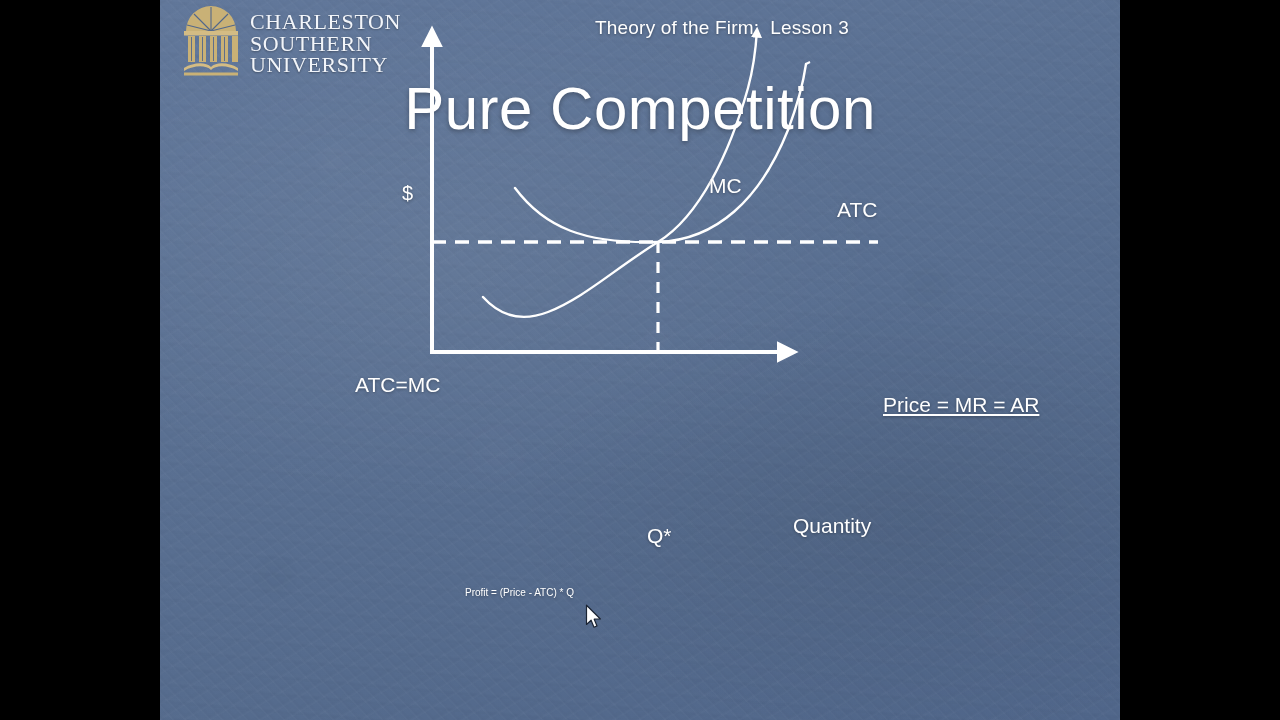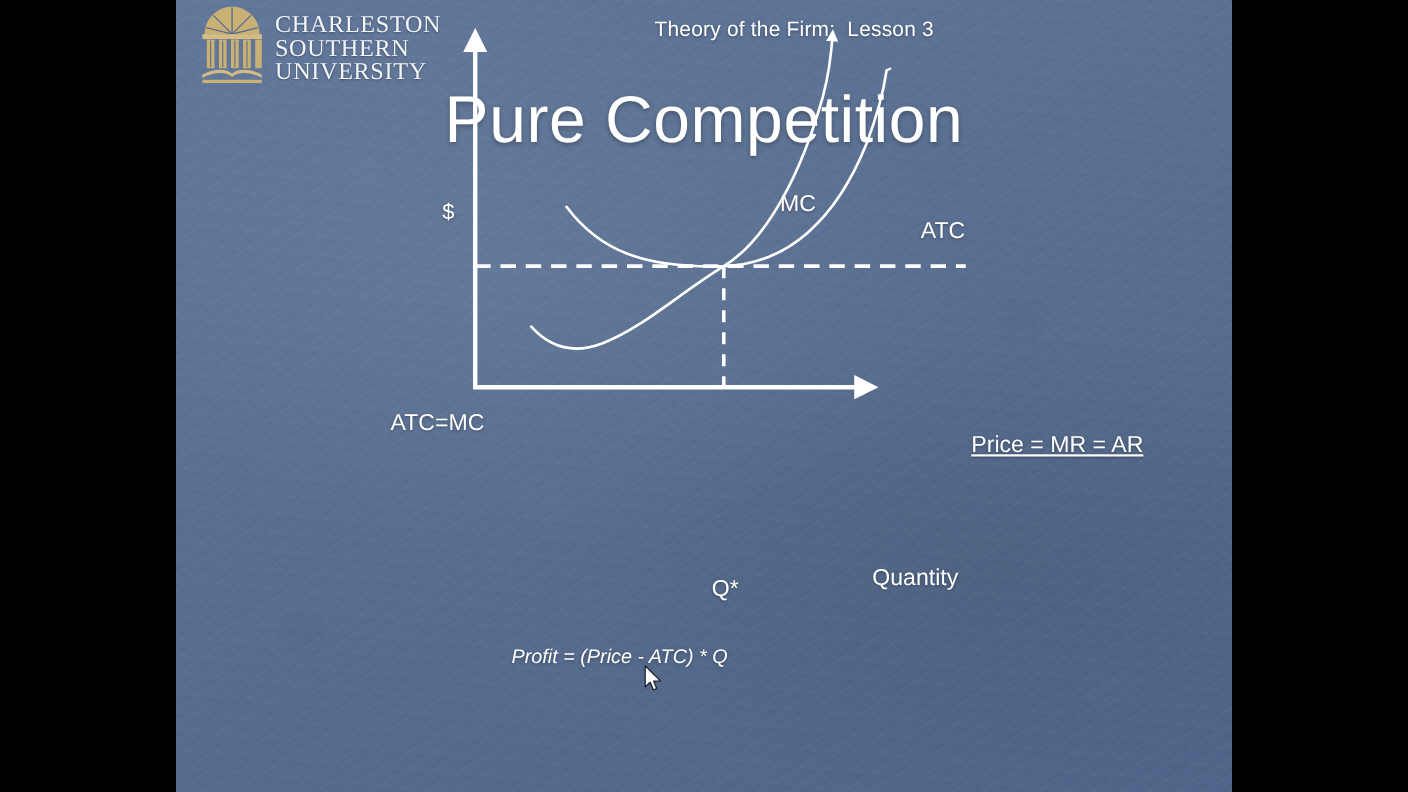--- a/index.html
+++ b/index.html
@@ -136,21 +136,21 @@
     white-space: nowrap;
     text-shadow: 0 1px 3px rgba(0,0,0,0.32);
   }
   #label-dollar { left: 242px; top: 182px; font-size: 20px; }
   #label-mc     { left: 549px; top: 174px; }
   #label-atc    { left: 677px; top: 198px; }
   #label-atcmc  { left: 195px; top: 373px; }
   #label-price  { left: 723px; top: 393px; text-decoration: underline; }
   #label-qstar  { left: 487px; top: 524px; }
   #label-quantity { left: 633px; top: 514px; }
-  #label-profit { left: 305px; top: 587px; font-size: 18px; font-style: italic; }
+  #label-profit { left: 305px; top: 587px; font-size: 10px; }
 
   
   #cursor {
     position: absolute;
     left: 425px;
     top: 604px;
     width: 18px;
     height: 26px;
     z-index: 30;
     pointer-events: none;

